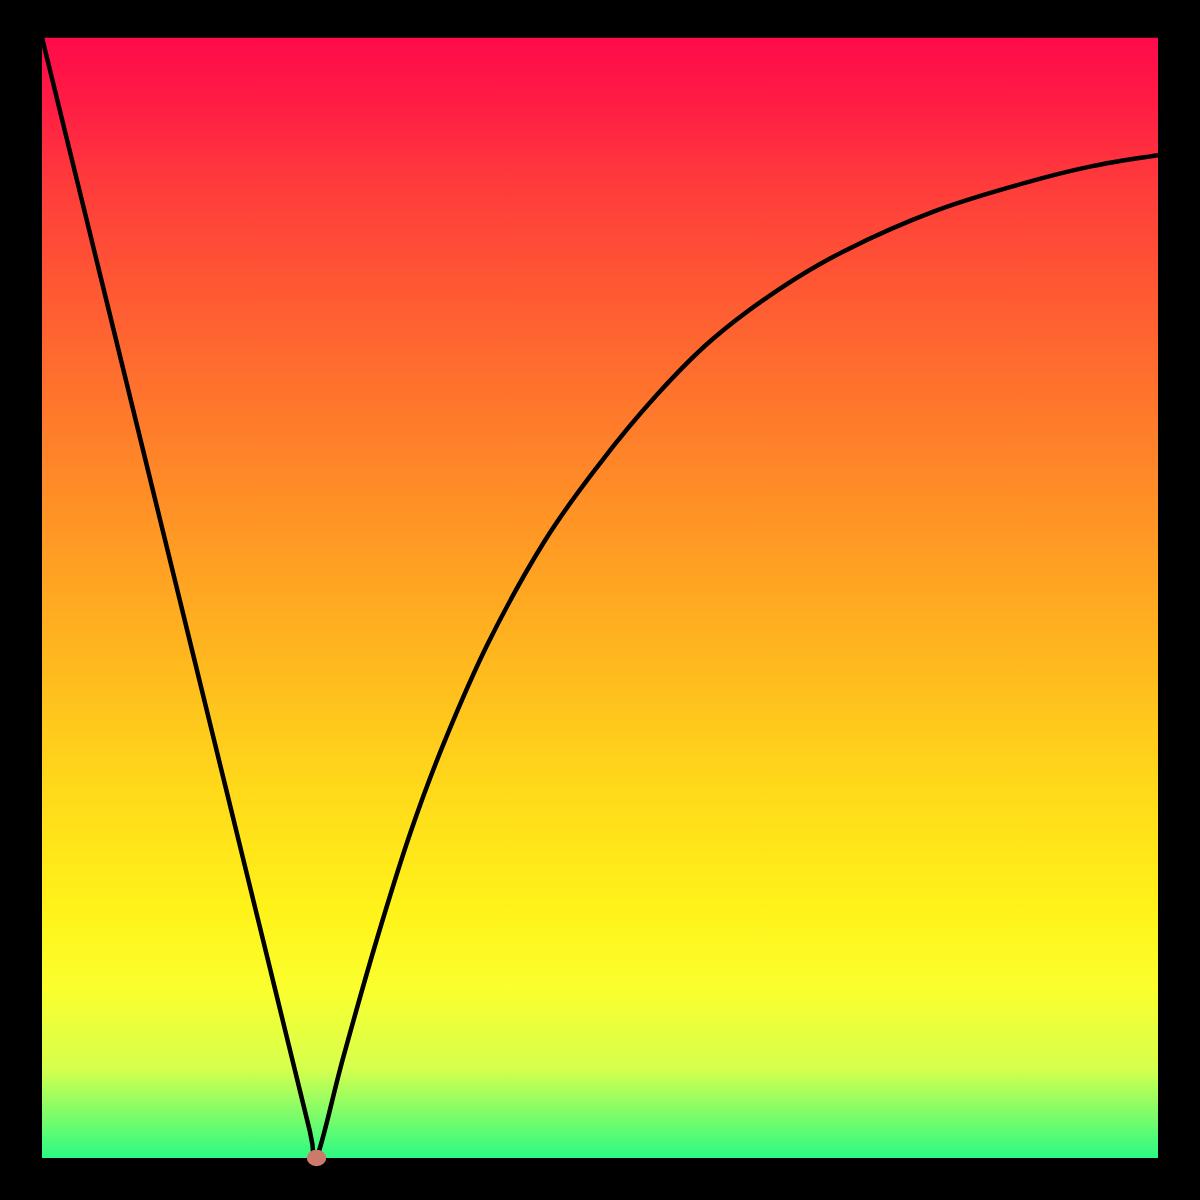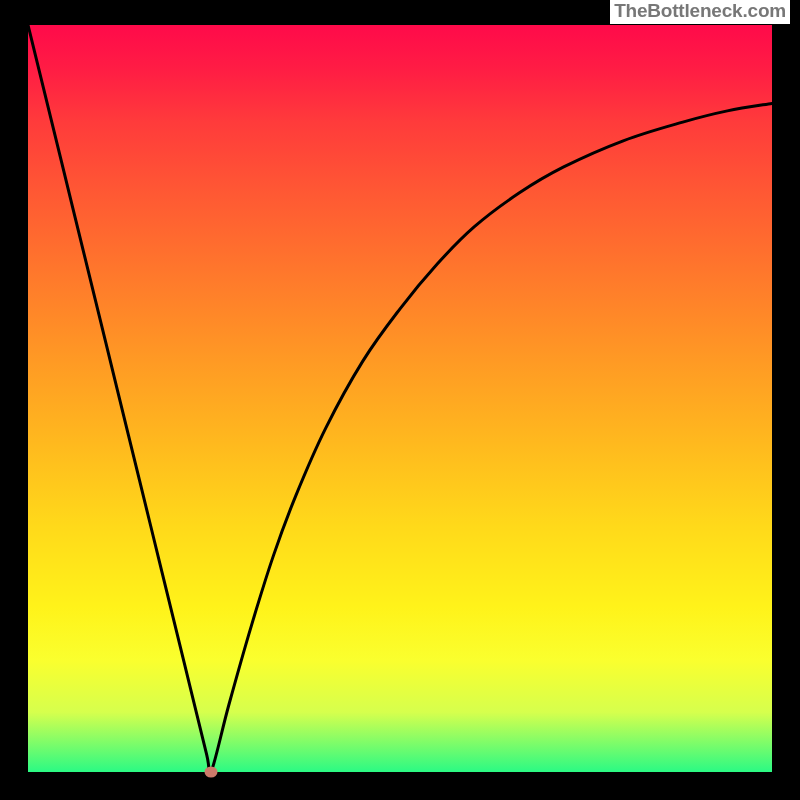--- a/index.html
+++ b/index.html
@@ -65,21 +65,20 @@
     background: #cc7a6a;
     border-radius: 50%;
     transform: translate(-50%, -50%);
   }
 </style>
 </head>
 <body>
 
 <div class="container">
 
-  <div class="attribution">TheBottleneck.com</div>
 
   <div class="plot-frame">
     <svg class="curve" viewBox="0 0 744 747" preserveAspectRatio="none">
       <path id="curve-path" fill="none" stroke="#000000" stroke-width="3" stroke-linecap="round" stroke-linejoin="round" d="M 0.00 0.00 C 4.02 16.40, 14.28 58.33, 22.32 91.13 C 30.36 123.94, 36.60 149.46, 44.64 182.27 C 52.68 215.08, 58.92 240.59, 66.96 273.40 C 75.00 306.21, 81.24 331.73, 89.28 364.54 C 97.32 397.34, 103.56 422.86, 111.60 455.67 C 119.64 488.48, 125.88 514.00, 133.92 546.80 C 141.96 579.61, 148.20 605.13, 156.24 637.94 C 164.28 670.75, 173.74 709.44, 178.56 729.07 C 183.38 748.70, 179.01 755.87, 183.02 747.00 C 187.04 738.13, 193.65 705.99, 200.88 679.77 C 208.11 653.55, 215.16 628.23, 223.20 601.34 C 231.24 574.44, 237.48 553.90, 245.52 530.37 C 253.56 506.84, 258.47 493.47, 267.84 470.61 C 277.21 447.75, 285.55 427.58, 297.60 403.38 C 309.65 379.18, 321.41 357.66, 334.80 336.15 C 348.19 314.64, 358.61 301.34, 372.00 283.86 C 385.39 266.38, 395.81 253.83, 409.20 239.04 C 422.59 224.25, 431.67 214.46, 446.40 201.69 C 461.13 188.92, 474.97 178.83, 491.04 168.07 C 507.11 157.32, 516.93 151.34, 535.68 141.93 C 554.43 132.52, 573.77 123.85, 595.20 115.78 C 616.63 107.72, 635.97 102.49, 654.72 97.11 C 673.47 91.73, 683.29 89.27, 699.36 85.90 C 715.43 82.54, 735.96 79.78, 744.00 78.43"></path>
     </svg>
     <div id="marker" class="marker" style="left: 183.024px; top: 747px; background: rgb(204, 122, 106);"></div>
   </div>
 
 </div>
 

